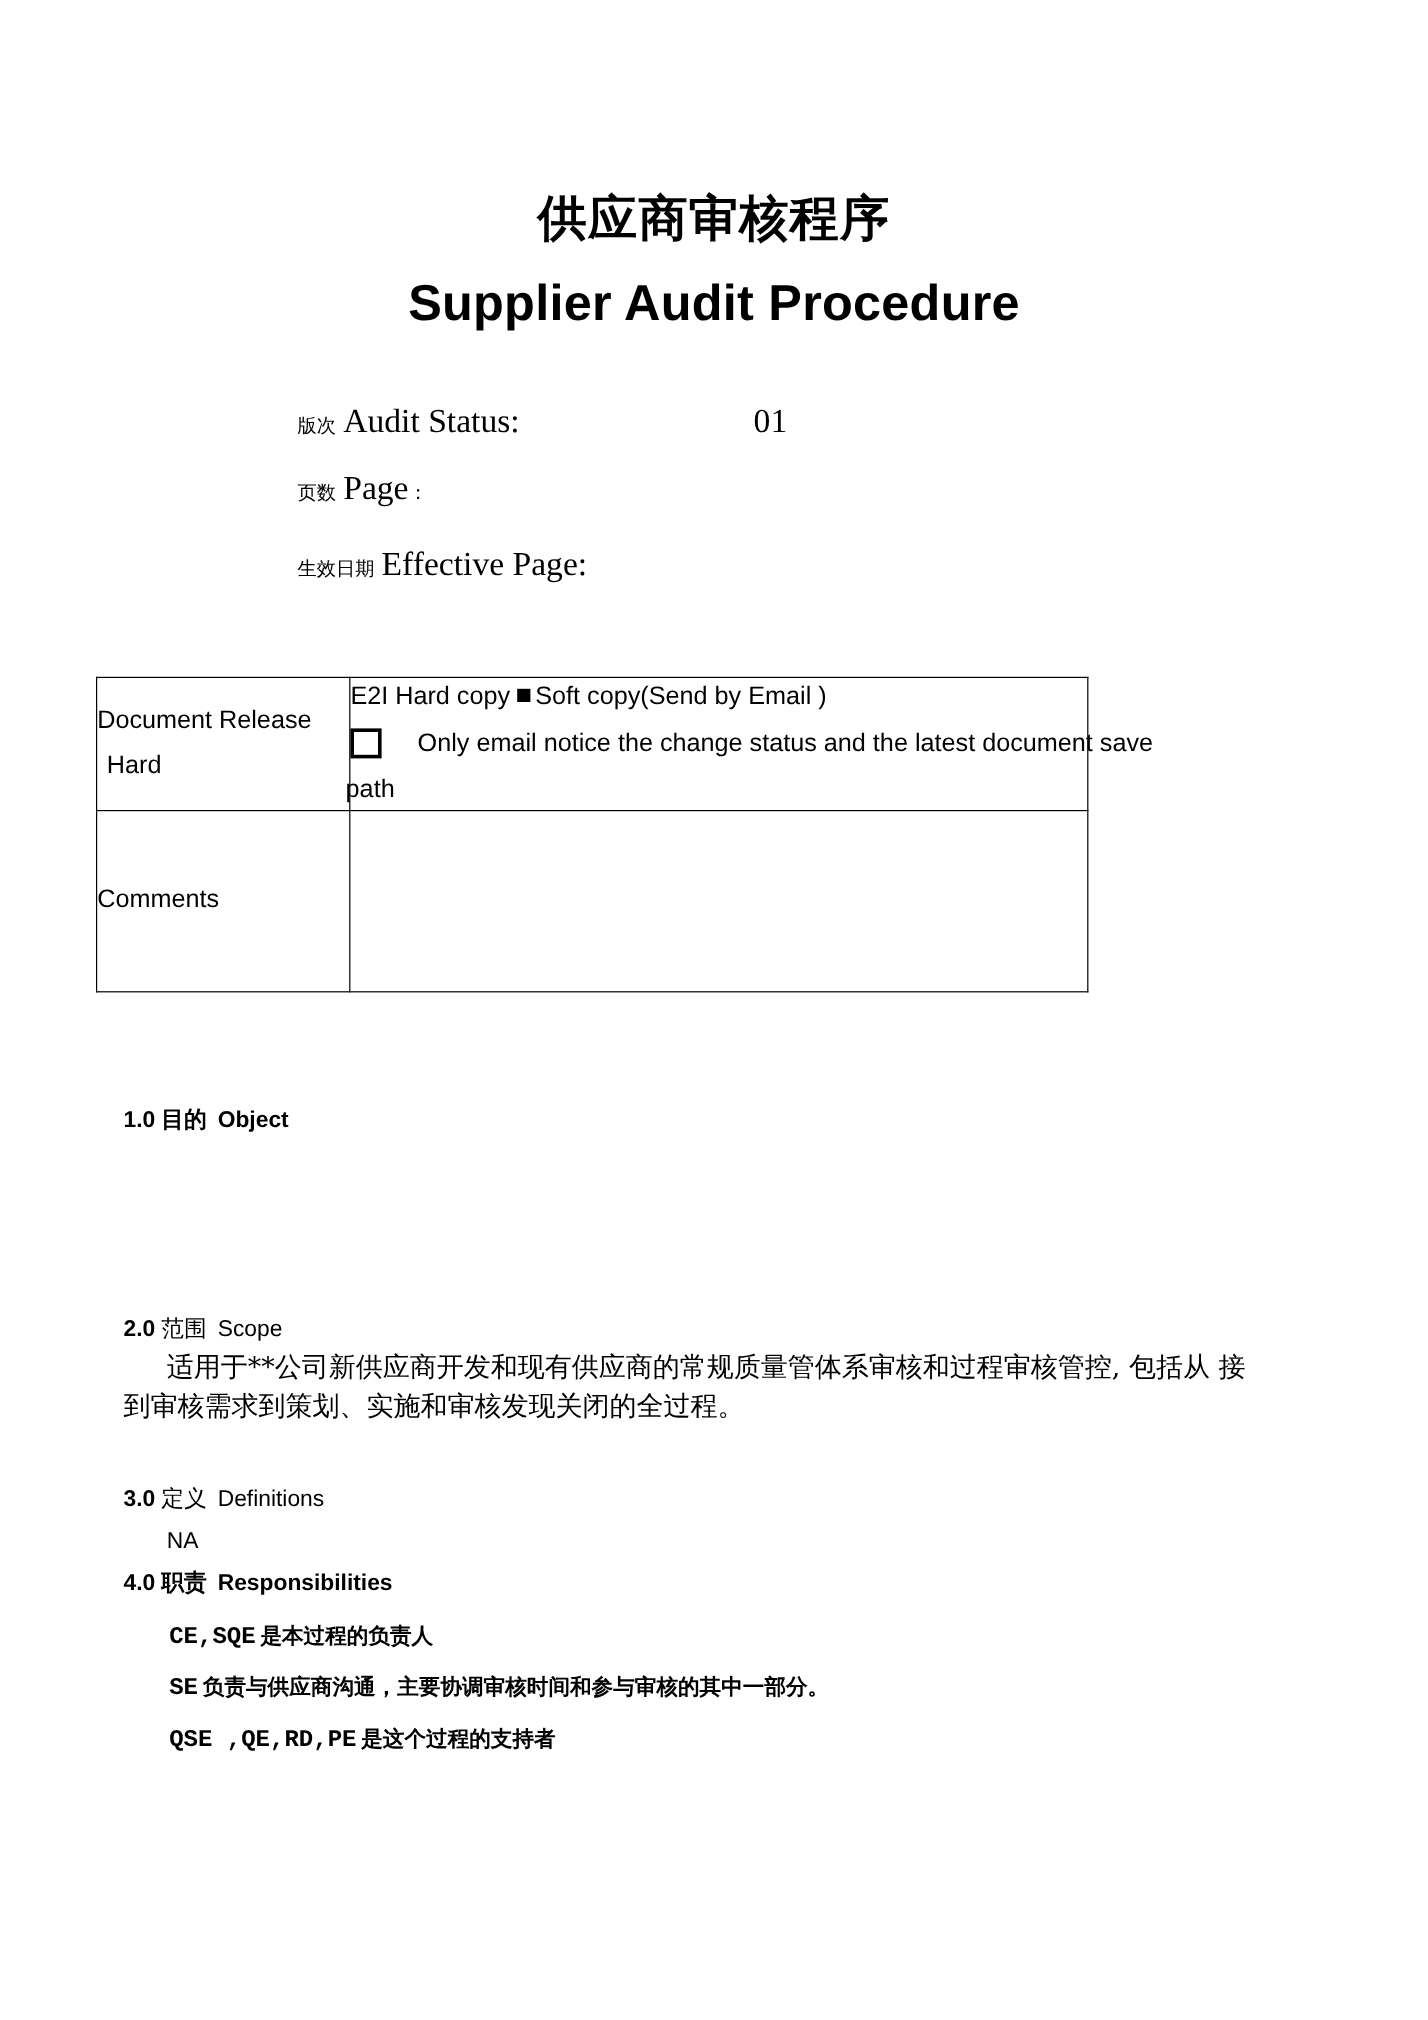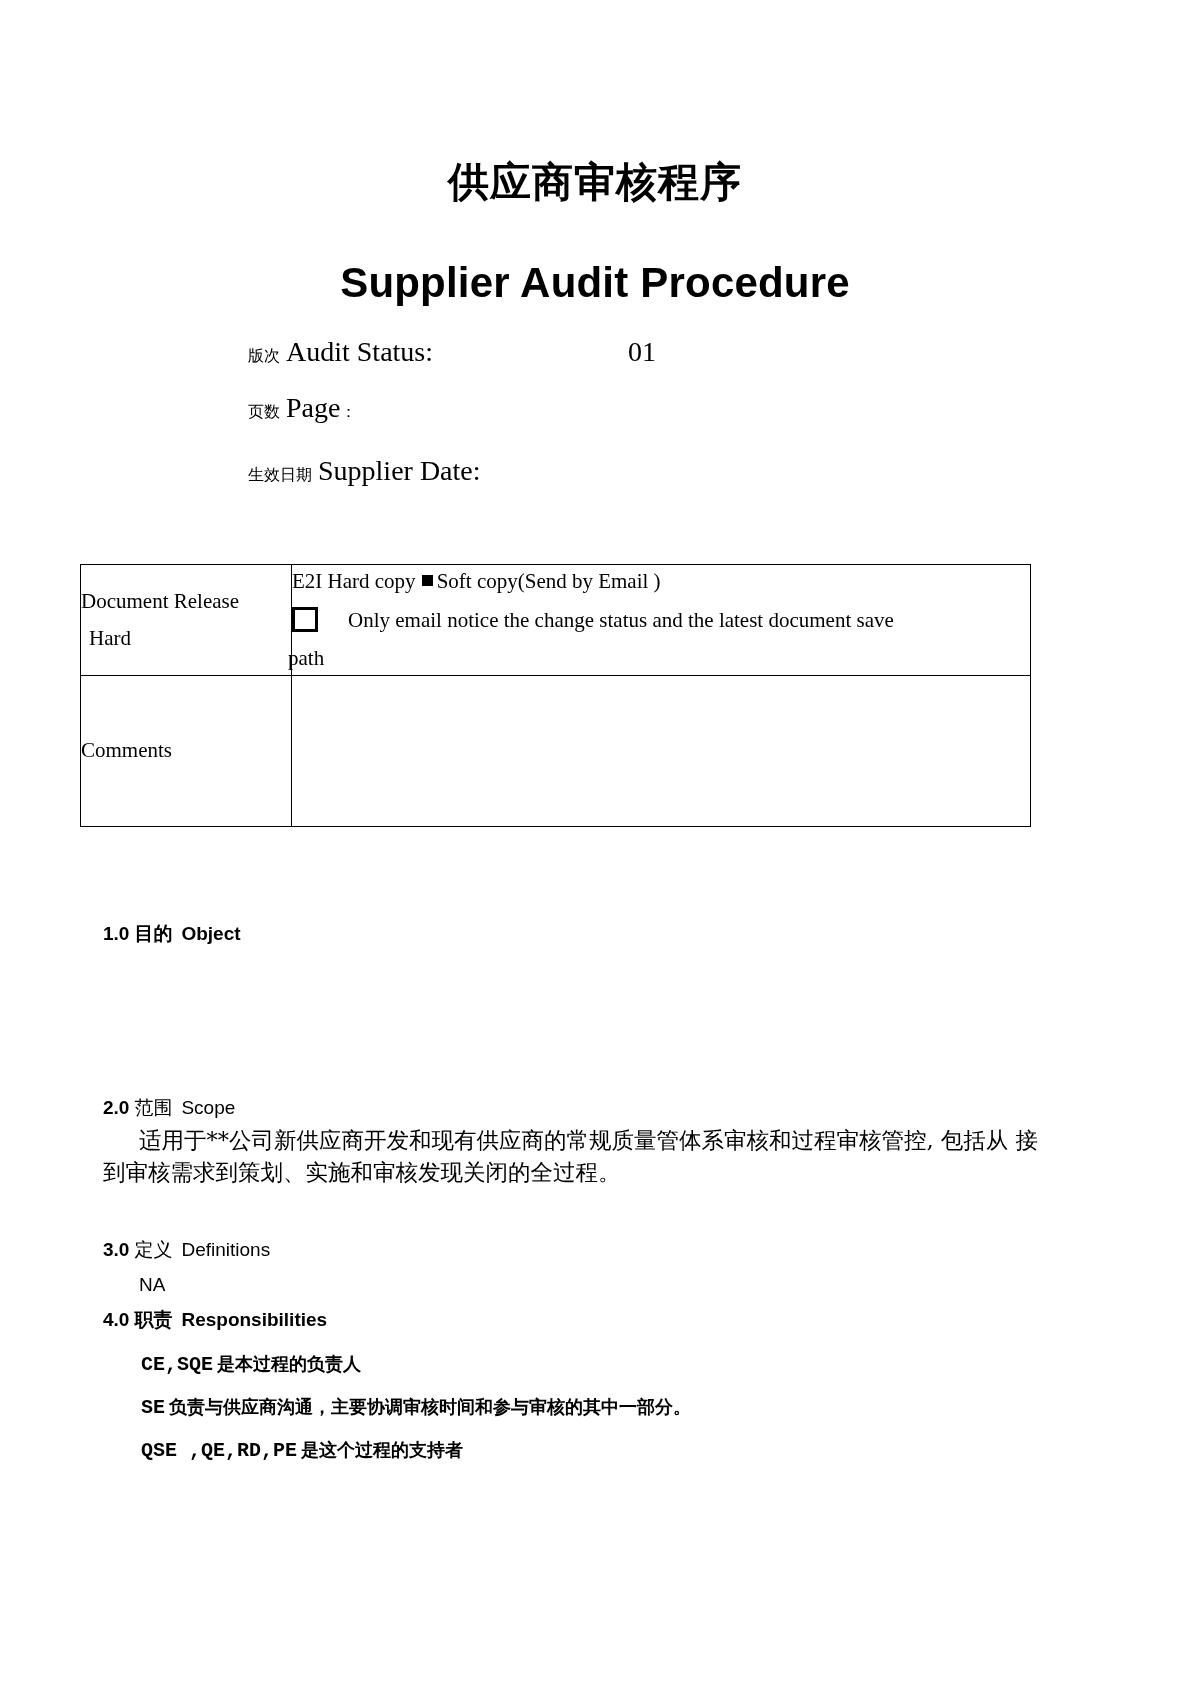--- a/index.html
+++ b/index.html
@@ -30,21 +30,21 @@
     width: 1190px;
     text-align: center;
     font-family: "DejaVu Sans", "Liberation Sans", sans-serif;
     font-size: 41px;
     font-weight: 700;
     letter-spacing: 1px;
     line-height: 1.1;
   }
   .title-en {
     position: absolute;
-    top: 260px;
+    top: 230px;
     left: 0;
     width: 1190px;
     text-align: center;
     font-family: "Liberation Sans", "DejaVu Sans", sans-serif;
     font-size: 42px;
     font-weight: 700;
     letter-spacing: 0.2px;
     line-height: 1.1;
   }
 
@@ -85,24 +85,24 @@
     top: 336px;
     font-family: "Liberation Serif", "DejaVu Serif", serif;
     font-size: 28px;
   }
 
   
   table.doc-table {
     position: absolute;
     left: 80px;
     top: 564px;
-    width: 951px;
+    width: 827px;
     border-collapse: collapse;
     table-layout: fixed;
-    font-family: Liberation Serif, serif;
+    font-family: Liberation Sans, sans-serif;
   }
   table.doc-table td {
     border: 1.5px solid #000000;
     vertical-align: middle;
     padding: 0;
   }
   td.label-cell {
     width: 210px;
     font-size: 21px;
     line-height: 1.75;
@@ -246,21 +246,21 @@
   <div class="meta-line" id="meta-issue">
     <span class="meta-cn">版次</span><span class="meta-en">Audit Status:</span>
   </div>
   <div class="meta-value-pos">01</div>
 
   <div class="meta-line" id="meta-page">
     <span class="meta-cn">页数</span><span class="meta-en">Page</span><span class="meta-colon-cn">：</span><span class="meta-value"></span>
   </div>
 
   <div class="meta-line" id="meta-date">
-    <span class="meta-cn">生效日期</span><span class="meta-en">Supplier Date:</span><span class="meta-value"></span>
+    <span class="meta-cn">生效日期</span><span class="meta-en">Effective Page:</span><span class="meta-value"></span>
   </div>
 
   <table class="doc-table">
     <tbody>
         <tr>
       <td class="label-cell">
         <span class="l1">Document Release</span>
         <span class="l2">Hard</span>
       </td>
       <td class="content-cell">

